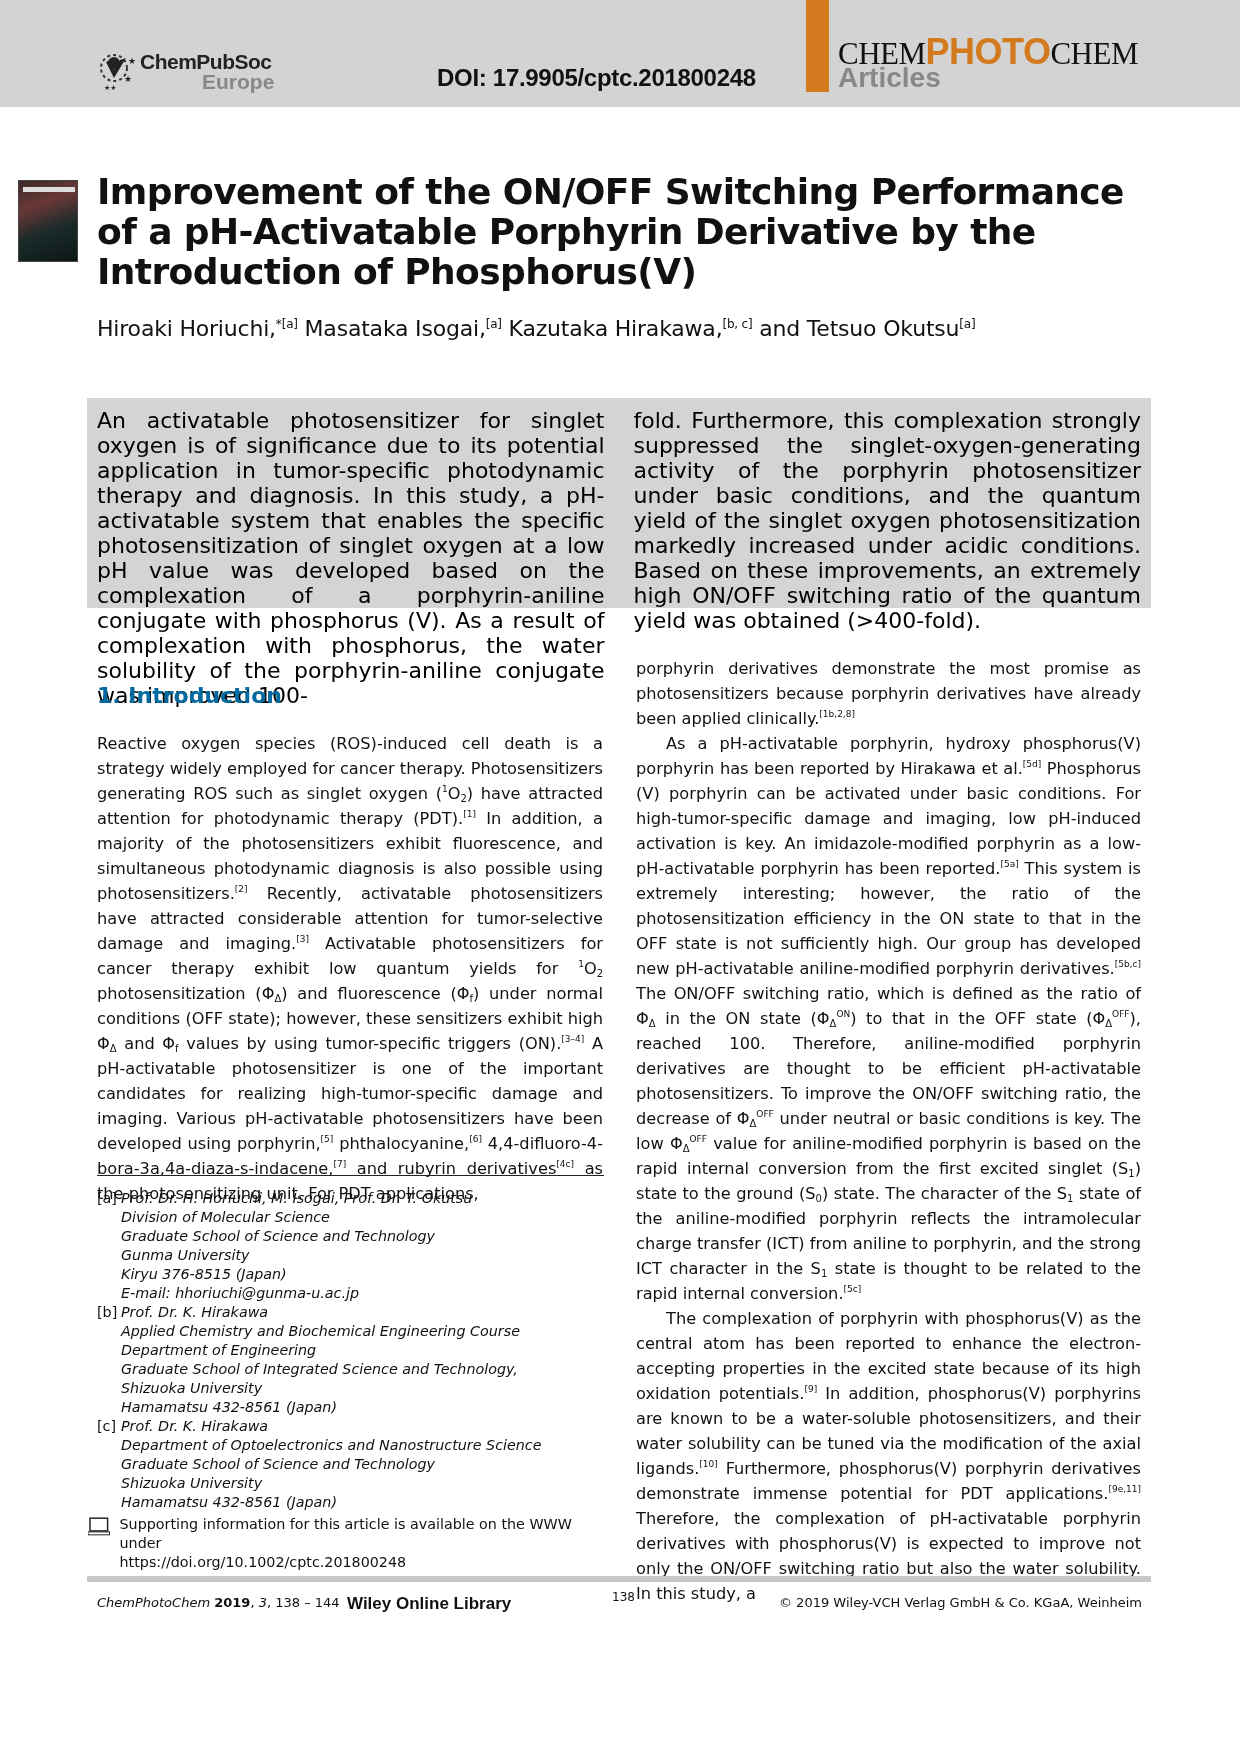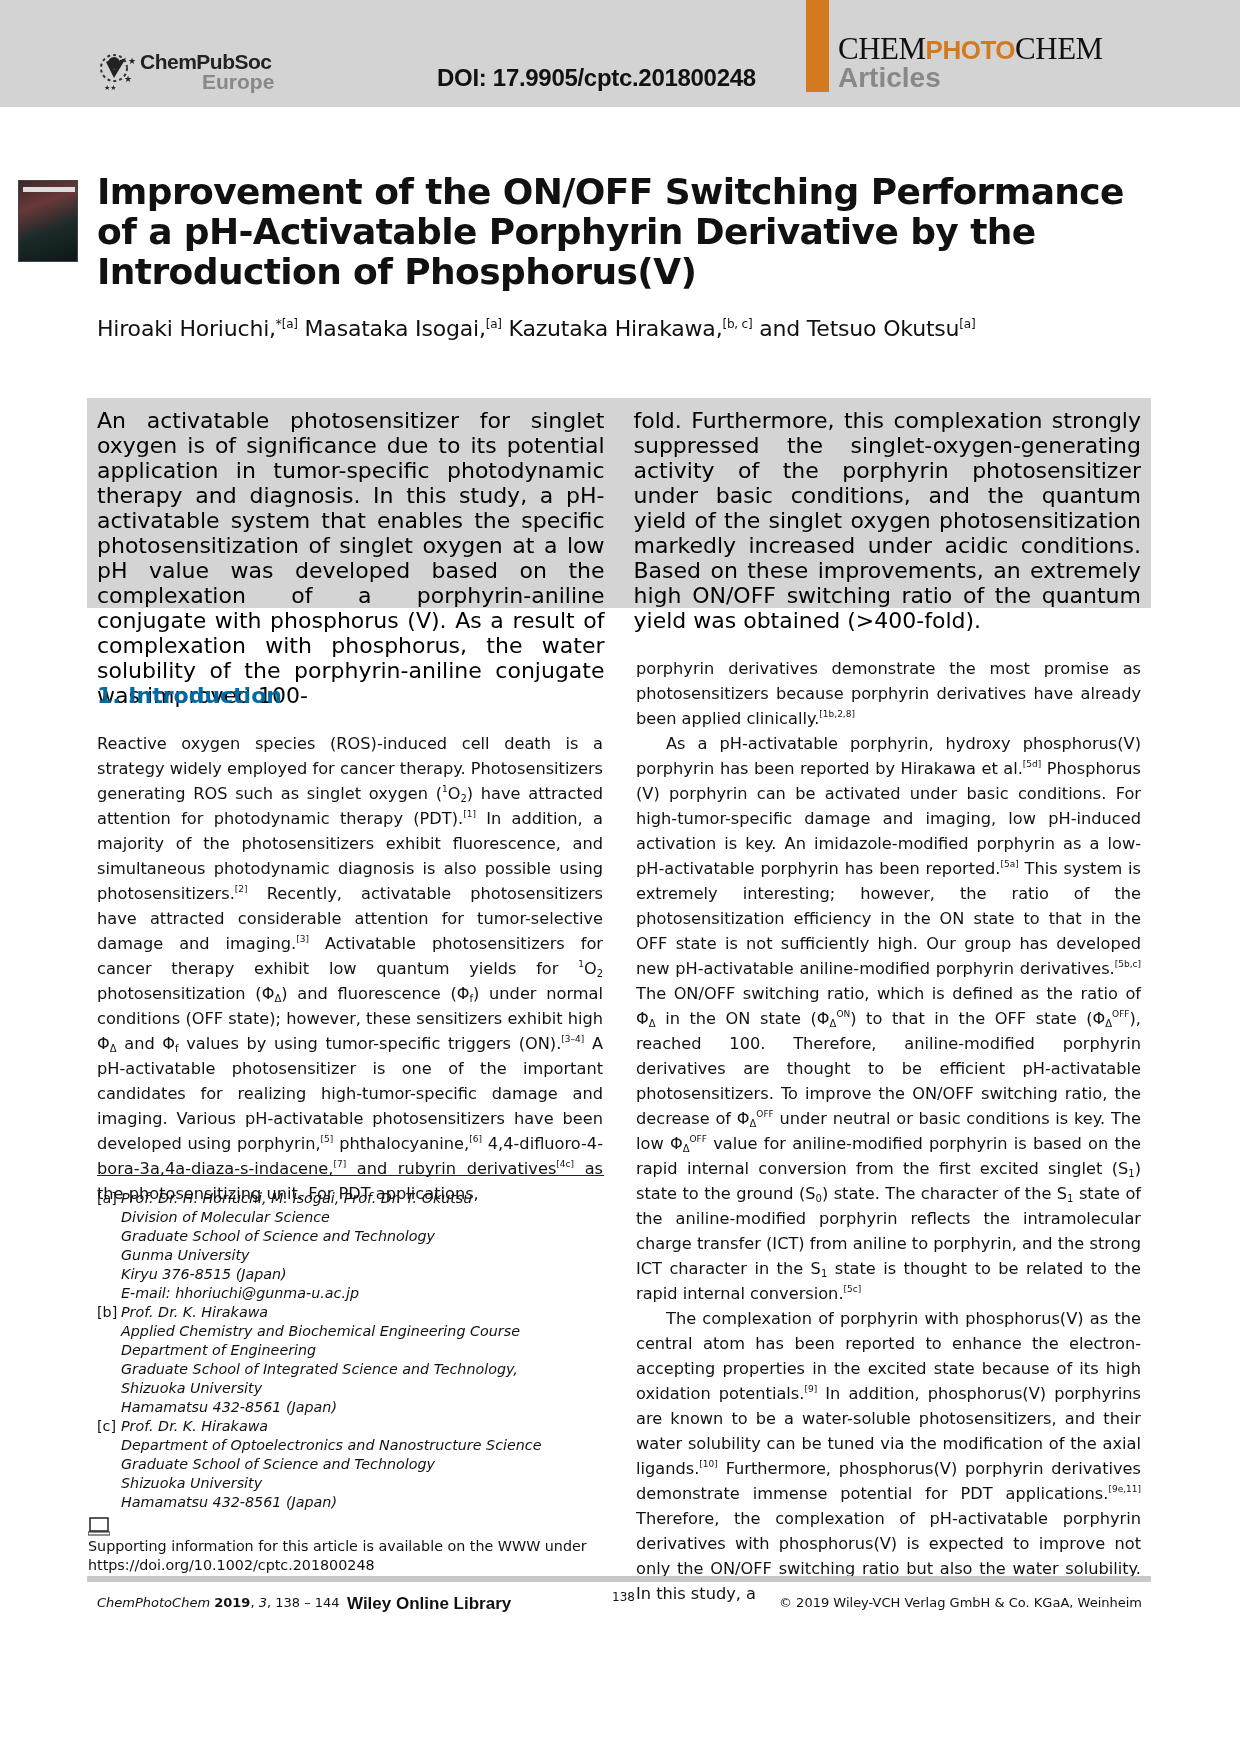--- a/index.html
+++ b/index.html
@@ -6,21 +6,21 @@
   body { width: 1240px; height: 1755px; background: #ffffff; position: relative; overflow: hidden;
          font-family: "DejaVu Sans", "Liberation Sans", sans-serif; color: #111; }
   .header { position: absolute; left: 0; top: 0; width: 1240px; height: 107px; background: #d3d3d3; }
   .logo { position: absolute; left: 98px; top: 48px; width: 190px; height: 50px; }
   .logo-mark { position: absolute; left: 0; top: 0; width: 38px; height: 44px; }
   .logo-line1 { position: absolute; left: 42px; top: 2px; font-size: 21px; font-weight: bold; color: #222; letter-spacing: -0.5px; font-family: "Liberation Sans", sans-serif; }
   .logo-line2 { position: absolute; left: 104px; top: 22px; font-size: 21px; font-weight: bold; color: #888; font-family: "Liberation Sans", sans-serif; }
   .doi { position: absolute; left: 437px; top: 64px; font-size: 24px; font-weight: bold; color: #111; font-family: "Liberation Sans", sans-serif; letter-spacing: -0.3px; }
   .orange-bar { position: absolute; left: 806px; top: 0; width: 23px; height: 92px; }
   .wordmark { position: absolute; left: 838px; top: 31px; font-family: "Liberation Serif", serif; font-size: 31px; letter-spacing: -0.5px; color: #111; white-space: nowrap; }
-  .wordmark .photo { font-family: "Liberation Sans", sans-serif; font-weight: bold; font-size: 26px; }
+  .wordmark .photo { font-family: "Liberation Sans", sans-serif; font-weight: bold; font-size: 36px; }
   .section-label { position: absolute; left: 838px; top: 62px; font-size: 28px; font-weight: bold; color: #888; font-family: "Liberation Sans", sans-serif; }
 
   .cover { position: absolute; left: 18px; top: 180px; width: 60px; height: 82px; background: linear-gradient(160deg, #3a2a2a 0%, #6a3838 30%, #1d2a2a 60%, #0c1818 100%); border: 1px solid #444; }
   .cover-band { position: absolute; left: 4px; top: 6px; width: 52px; height: 5px; background: #ddd; }
   .title { position: absolute; left: 97px; top: 172px; width: 1060px; font-size: 36px; font-weight: bold; line-height: 40px; color: #111; font-family: "DejaVu Sans", sans-serif; letter-spacing: -0.6px; }
   .authors { position: absolute; left: 97px; top: 316px; font-size: 22px; color: #111; white-space: nowrap; letter-spacing: -0.2px; }
   .authors sup { font-size: 12px; }
 
   .abstract { position: absolute; left: 87px; top: 398px; width: 1064px; height: 210px; background: #d4d4d4; padding: 10px 10px; display: flex; gap: 29px; }
   .abstract .col { width: 513px; font-size: 22px; line-height: 25px; text-align: justify; color: #000000; }
@@ -31,21 +31,21 @@
   p.body { font-size: 16.2px; line-height: 25px; text-align: justify; color: #111; }
   p.body.indent { text-indent: 30px; }
   sup.ref { font-size: 9px; vertical-align: 7px; line-height: 0; }
   sub.s { font-size: 10px; vertical-align: -3px; line-height: 0; }
 
   .fn-rule { position: absolute; left: 97px; top: 1175px; width: 507px; height: 1px; background: #222; }
   .footnotes { position: absolute; left: 97px; top: 1189px; width: 510px; font-size: 14.3px; line-height: 19px; color: #111; }
   .fn { display: flex; }
   .fn-tag { width: 24px; font-style: normal; }
   .fn-lines { font-style: italic; }
-  .si { position: absolute; left: 88px; top: 1515px; width: 520px; display: flex; font-size: 14.3px; line-height: 19px; flex-direction: column; }
+  .si { position: absolute; left: 88px; top: 1515px; width: 520px; display: flex; font-size: 14.3px; line-height: 19px; }
   .si-icon { width: 22px; height: 20px; margin-right: 10px; margin-top: 2px; }
 
   .footer-rule { position: absolute; left: 87px; top: 1576px; width: 1064px; height: 6px; background: #c8c8c8; }
   .footer-left { position: absolute; left: 97px; top: 1595px; font-size: 13px; color: #111; }
   .footer-left i { font-style: italic; }
   .footer-wiley { position: absolute; left: 347px; top: 1594px; font-size: 17px; font-weight: bold; font-family: "Liberation Sans", sans-serif; }
   .footer-page { position: absolute; left: 612px; top: 1590px; font-size: 12px; }
   .footer-copy { position: absolute; right: 98px; top: 1595px; font-size: 13px; text-align: center; }
 </style>
 </head>

